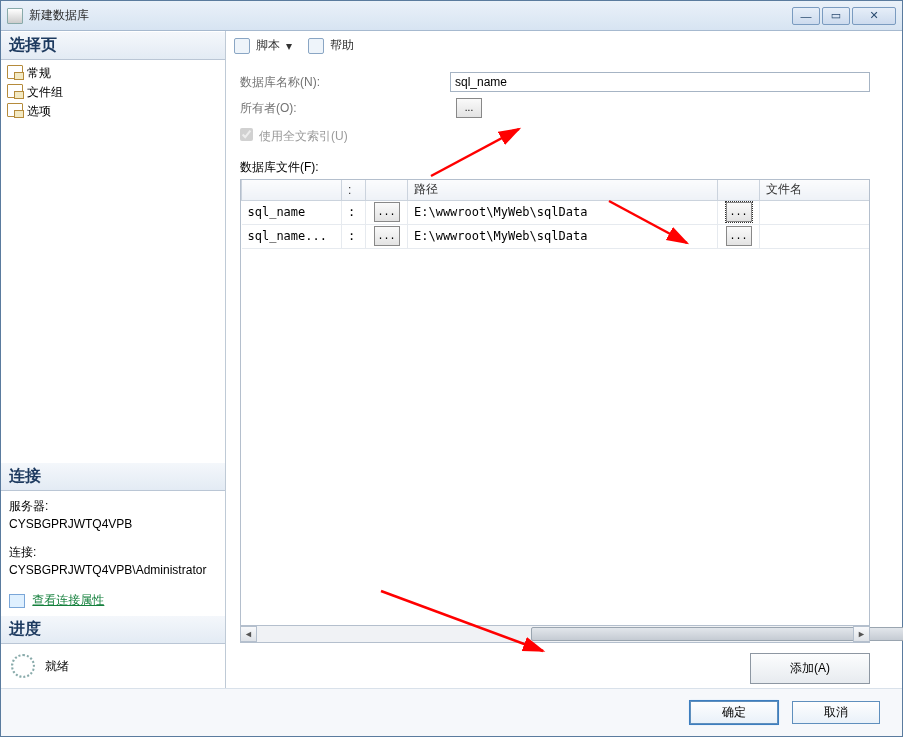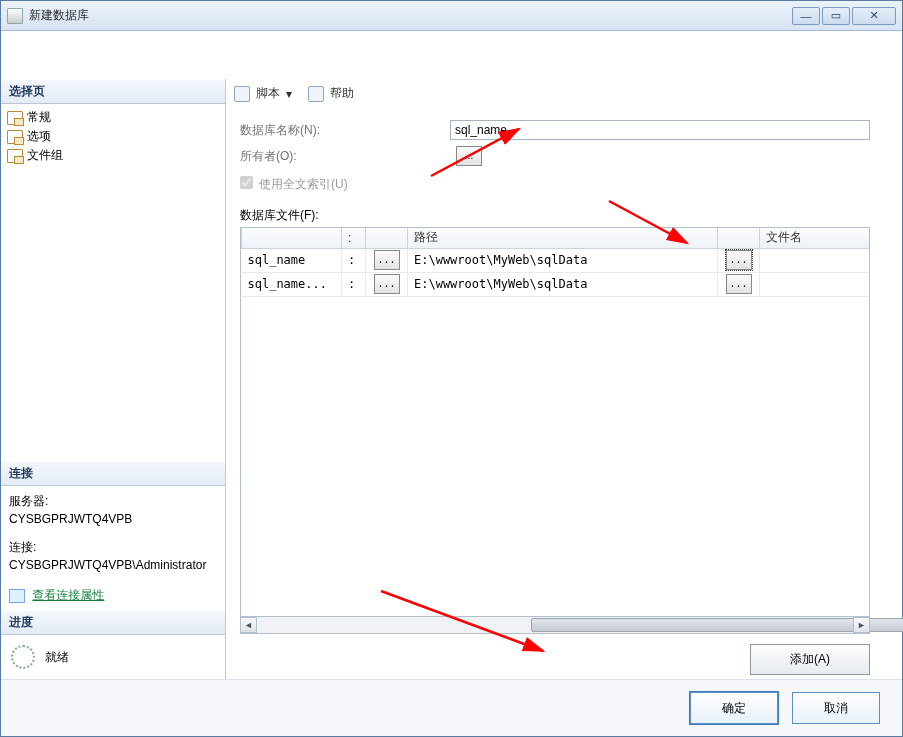--- a/index.html
+++ b/index.html
@@ -1,29 +1,29 @@
 <!DOCTYPE html>
 <html><head>
 <meta charset="utf-8">
 <style>
   * { box-sizing: border-box; margin: 0; padding: 0; }
   body { font-family: "Microsoft YaHei", SimSun, Tahoma, sans-serif; font-size: 12px; background: #fff; }
-  .window { width: 903px; height: 737px; border: 1px solid #5a7b9e; background: #fff; display: flex; flex-direction: column; position: relative; gap: 48px; }
+  .window { width: 903px; height: 737px; border: 1px solid #5a7b9e; background: #fff; display: flex; flex-direction: column; position: relative; }
   .titlebar { height: 30px; background: linear-gradient(#eaf1f9,#d7e4f2); display: flex; align-items: center; padding: 0 6px; border-bottom: 1px solid #a6b9cf; }
   .titlebar .ticon { width: 16px; height: 16px; background: linear-gradient(#fff,#ccc); border:1px solid #8aa; border-radius:1px; margin-right:6px; }
   .titlebar .title { flex:1; color:#2a2a2a; font-size:12px; }
   .winbtns { display:flex; gap:2px; }
   .winbtn { width:28px; height:18px; background: linear-gradient(#e6eef8,#cddbee); border:1px solid #7a9bc0; border-radius:2px; display:flex; align-items:center; justify-content:center; color:#2b4c70; font-size:11px; font-family: Arial; }
   .winbtn.close { width:44px; }
   .body { flex:1; display:flex; flex-direction:column; }
   .main { flex:1; display:flex; min-height:0; }
   .sidebar { width:225px; border-right:1px solid #bfcad6; display:flex; flex-direction:column; }
-  .panelhdr { background: linear-gradient(#f4f7fb,#e3ebf4); border-top:1px solid #fff; border-bottom:1px solid #bac6d5; padding:3px 8px; font-weight:bold; color:#1d3a5f; font-size:12px; }
+  .panelhdr { background: linear-gradient(#f4f7fb,#e3ebf4); border-top:1px solid #fff; border-bottom:1px solid #bac6d5; padding:3px 8px; font-weight:bold; color:#1d3a5f; font-size:16px; }
   .panelbody { padding:4px 6px; overflow:auto; }
-  .navitem { display:flex; align-items:center; gap:4px; padding:1px 0; cursor:pointer; }
+  .navitem { display:flex; align-items:flex-start; gap:4px; padding:1px 0; cursor:pointer; }
   .navicon { width:16px; height:14px; background:#fff; border:1px solid #b58b3b; border-radius:1px; position:relative; }
   .navicon::after { content:""; position:absolute; right:-2px; bottom:-2px; width:8px; height:6px; background:#f3e9c2; border:1px solid #b58b3b; }
   .connbody { padding:6px 8px; font-size:12px; line-height:1.5; }
   .link { color:#15803d; text-decoration:underline; cursor:pointer; }
   .linkicon { width:16px; height:14px; background:#dff0ff; border:1px solid #7aa6d8; display:inline-block; vertical-align:middle; margin-right:4px; }
   .statusitem { display:flex; align-items:center; gap:10px; padding:10px; }
   .spinner { width:24px; height:24px; border:2px dotted #8aa; border-radius:50%; }
   .content { flex:1; display:flex; flex-direction:column; padding:4px 26px 4px 8px; min-width:0; }
   .toolbar { display:flex; align-items:center; gap:6px; padding:2px 0 6px 0; color:#333; }
   .tbicon { width:16px; height:16px; background:#eef4fa; border:1px solid #8aa6c4; border-radius:2px; }
@@ -45,21 +45,21 @@
   td.cellbtn .smallbtn { margin:0 auto; }
   .hscroll { height:17px; border:1px solid #b4bfcd; border-top:none; margin:0 6px; background:#f0f2f5; position:relative; }
   .hscroll .thumb { position:absolute; top:1px; bottom:1px; left:290px; width:500px; background:linear-gradient(#e2e6eb,#c5cbd3); border:1px solid #9aa5b0; border-radius:2px; }
   .hscroll .arrow { position:absolute; top:0; bottom:0; width:17px; background:linear-gradient(#f8f9fb,#dfe3e8); border:1px solid #b4bfcd; display:flex; align-items:center; justify-content:center; font-size:9px; color:#555; }
   .hscroll .arrow.left { left:-1px; }
   .hscroll .arrow.right { right:-1px; }
   .tablebtns { display:flex; justify-content:flex-end; gap:14px; padding:10px 6px 0 6px; }
   .btn { min-width:120px; height:31px; border:1px solid #8d97a2; background:linear-gradient(#fcfdfe,#e7ebef); cursor:pointer; font-size:12px; }
   .btn.disabled { color:#9a9a9a; background:#efefef; cursor:default; }
   .dlgbtns { display:flex; justify-content:flex-end; gap:14px; padding:12px 22px; border-top:1px solid #d9e1ea; background:#f6f8fb; }
-  .dlgbtn { min-width:88px; height:32px; border:1px solid #5f8fbd; background:linear-gradient(#fefefe,#e9f1f9); cursor:pointer; font-size:12px; }
+  .dlgbtn { min-width:88px; height:23px; border:1px solid #5f8fbd; background:linear-gradient(#fefefe,#e9f1f9); cursor:pointer; font-size:12px; }
   .dlgbtn.focus { outline:1px solid #3d7ebf; box-shadow:0 0 2px #7ab6f0; }
   .arrow-anno { position:absolute; pointer-events:none; }
   
   .sidetop { flex:1; overflow:auto; }
 </style>
 </head>
 <body>
 
 <div class="window">
   <div class="titlebar">
@@ -77,25 +77,25 @@
       <div class="sidebar">
         <div class="sidetop">
           <div class="panelhdr">选择页</div>
           <div class="panelbody">
             <div class="navitem">
               <span class="navicon"></span>
               <span>常规</span>
             </div>
             <div class="navitem">
               <span class="navicon"></span>
-              <span>选项</span>
+              <span>文件组</span>
             </div>
             <div class="navitem">
               <span class="navicon"></span>
-              <span>文件组</span>
+              <span>选项</span>
             </div>
           </div>
         </div>
 
         <div>
           <div class="panelhdr">连接</div>
           <div class="connbody">
             <div>服务器:</div>
             <div>CYSBGPRJWTQ4VPB</div>
             <div style="height:10px"></div>

